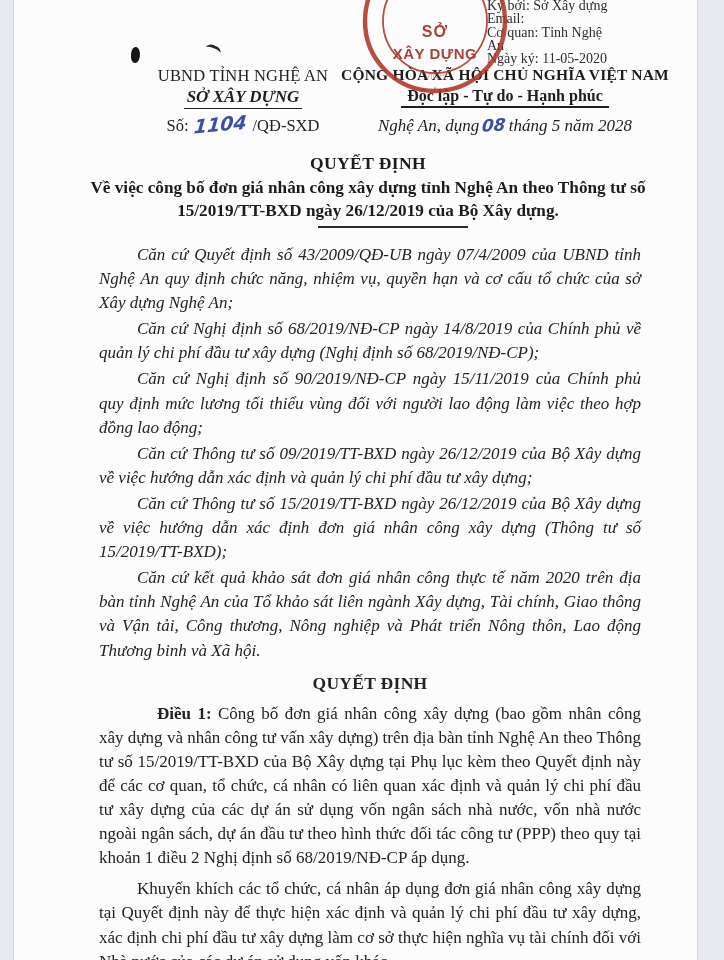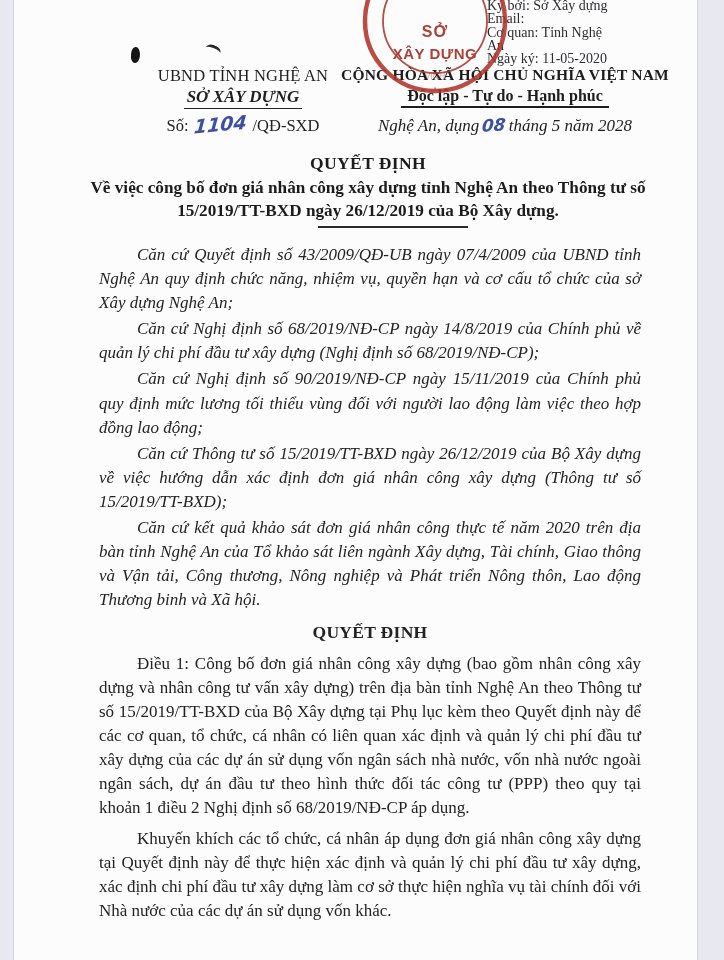--- a/index.html
+++ b/index.html
@@ -50,21 +50,21 @@
   .tb-underline { width:150px; height:0; border-top:2px solid #2b2b2b;
                   margin-top:4px; margin-left:calc(50% - 50px); }
 
   .content { position:absolute; left:99px; top:243px; width:542px;
              font-size:17px; line-height:24.1px; text-align:justify; color:#232323; }
   .content p { margin:0 0 2px; text-indent:38px; }
   p.preamble { font-style:italic; }
   .decision-heading { text-align:center; font-weight:bold; font-size:17.5px;
                       letter-spacing:0.3px; margin:8px 0 6px; }
   p.article { margin-top:7px; }
-  .article-label { font-weight:normal; }
+  .article-label { font-weight:bold;margin-left:20px; }
 </style>
 </head>
 <body>
 
 <div class="page">
 
   <div class="edge edge-left"></div>
   <div class="edge edge-right"></div>
 
   <div class="ink ink-1"></div>
@@ -108,20 +108,21 @@
   <div class="title-block">
     <div class="tb1">QUYẾT ĐỊNH</div>
     <div class="tb2">Về việc công bố đơn giá nhân công xây dựng tỉnh Nghệ An theo Thông tư số 15/2019/TT-BXD ngày 26/12/2019 của Bộ Xây dựng.</div>
     <div class="tb-underline"></div>
   </div>
 
   <div class="content">
     <p class="preamble">Căn cứ Quyết định số 43/2009/QĐ-UB ngày 07/4/2009 của UBND tỉnh Nghệ An quy định chức năng, nhiệm vụ, quyền hạn và cơ cấu tổ chức của sở Xây dựng Nghệ An;</p>
     <p class="preamble">Căn cứ Nghị định số 68/2019/NĐ-CP ngày 14/8/2019 của Chính phủ về quản lý chi phí đầu tư xây dựng (Nghị định số 68/2019/NĐ-CP);</p>
     <p class="preamble">Căn cứ Nghị định số 90/2019/NĐ-CP ngày 15/11/2019 của Chính phủ quy định mức lương tối thiểu vùng đối với người lao động làm việc theo hợp đồng lao động;</p>
+    <p class="preamble">Căn cứ Thông tư số 09/2019/TT-BXD ngày 26/12/2019 của Bộ Xây dựng về việc hướng dẫn xác định và quản lý chi phí đầu tư xây dựng;</p>
     <p class="preamble">Căn cứ Thông tư số 15/2019/TT-BXD ngày 26/12/2019 của Bộ Xây dựng về việc hướng dẫn xác định đơn giá nhân công xây dựng (Thông tư số 15/2019/TT-BXD);</p>
     <p class="preamble">Căn cứ kết quả khảo sát đơn giá nhân công thực tế năm 2020 trên địa bàn tỉnh Nghệ An của Tổ khảo sát liên ngành Xây dựng, Tài chính, Giao thông và Vận tải, Công thương, Nông nghiệp và Phát triển Nông thôn, Lao động Thương binh và Xã hội.</p>
 
     <div class="decision-heading">QUYẾT ĐỊNH</div>
 
     <p class="article"><span class="article-label">Điều 1:</span><span> Công bố đơn giá nhân công xây dựng (bao gồm nhân công xây dựng và nhân công tư vấn xây dựng) trên địa bàn tỉnh Nghệ An theo Thông tư số 15/2019/TT-BXD của Bộ Xây dựng tại Phụ lục kèm theo Quyết định này để các cơ quan, tổ chức, cá nhân có liên quan xác định và quản lý chi phí đầu tư xây dựng của các dự án sử dụng vốn ngân sách nhà nước, vốn nhà nước ngoài ngân sách, dự án đầu tư theo hình thức đối tác công tư (PPP) theo quy tại khoản 1 điều 2 Nghị định số 68/2019/NĐ-CP áp dụng.</span></p>
 
     <p class="article"><span>Khuyến khích các tổ chức, cá nhân áp dụng đơn giá nhân công xây dựng tại Quyết định này để thực hiện xác định và quản lý chi phí đầu tư xây dựng, xác định chi phí đầu tư xây dựng làm cơ sở thực hiện nghĩa vụ tài chính đối với Nhà nước của các dự án sử dụng vốn khác.</span></p>
   </div>
 

